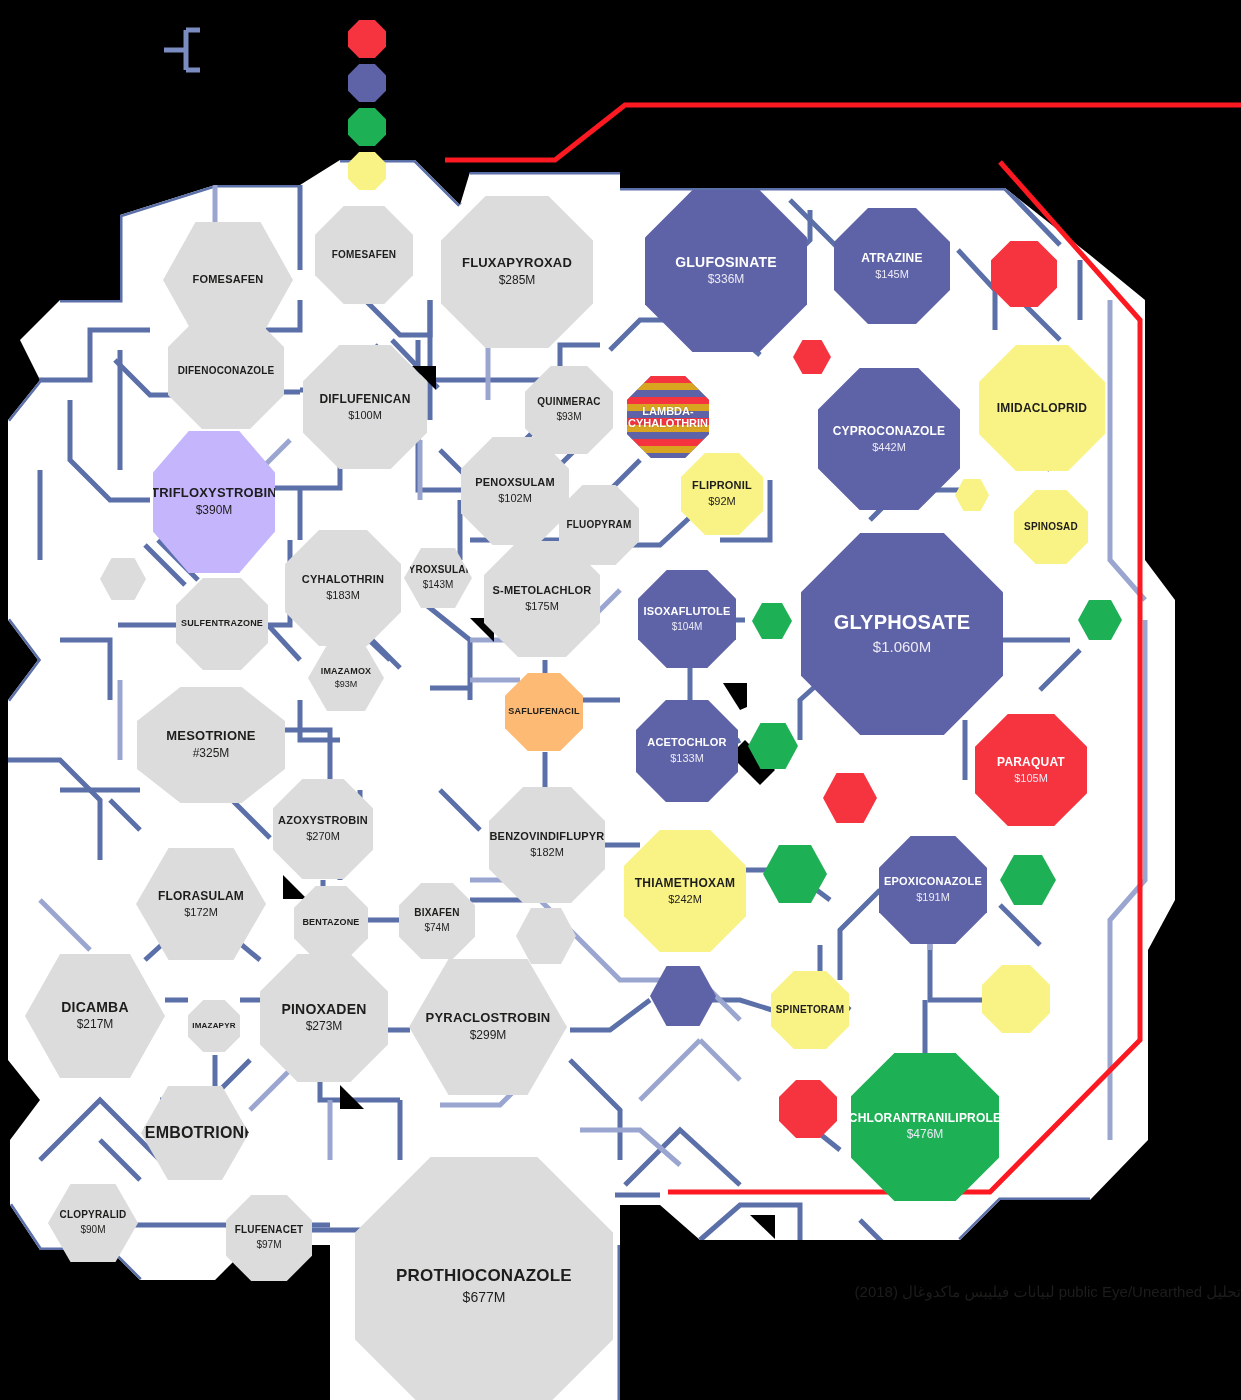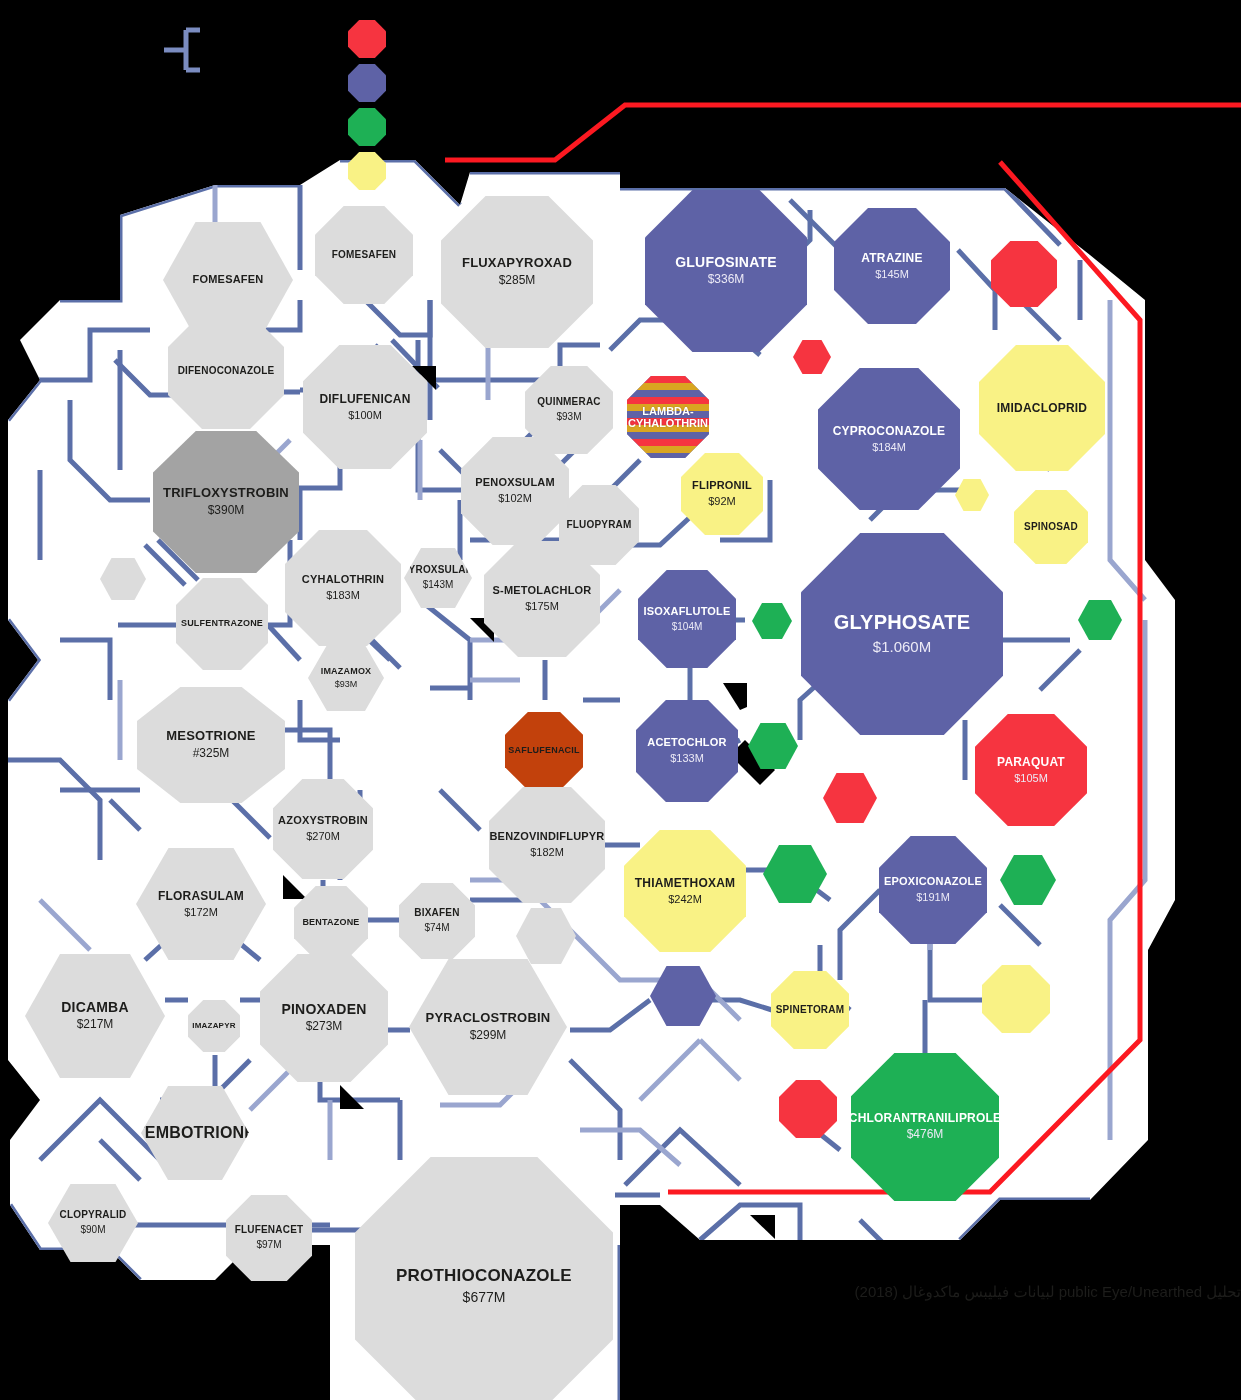--- a/index.html
+++ b/index.html
@@ -244,26 +244,26 @@
         <div class="name" style="font-size: 10px;">QUINMERAC</div>
         <div class="val" style="font-size: 10px;">$93M</div>
       </div>
       <div class="node oct dark" style="left: 627px; top: 376px; width: 82px; height: 82px; background: rgb(94, 98, 166);">
         <div class="stripe" style="background: repeating-linear-gradient(rgb(246, 52, 64) 0px, rgb(246, 52, 64) 7px, rgb(217, 165, 33) 7px, rgb(217, 165, 33) 14px, rgb(94, 98, 166) 14px, rgb(94, 98, 166) 21px);"></div>
         <div class="striped-label" style="font-size: 11px;">LAMBDA-<br>CYHALOTHRIN</div>
       </div>
       <div class="node hex light" style="left: 793px; top: 340px; width: 38px; height: 34px; background: rgb(246, 52, 64);"></div>
       <div class="node oct light" style="left: 818px; top: 368px; width: 142px; height: 142px; background: rgb(94, 98, 166);">
         <div class="name" style="font-size: 12px;">CYPROCONAZOLE</div>
-        <div class="val" style="font-size: 11px;">$184M</div>
+        <div class="val" style="font-size: 11px;">$442M</div>
       </div>
       <div class="node oct dark" style="left: 979px; top: 345px; width: 126px; height: 126px; background: rgb(249, 242, 133);">
         <div class="name" style="font-size: 12px;">IMIDACLOPRID</div>
       </div>
-      <div class="node oct dark" style="left: 153px; top: 431px; width: 146px; height: 142px; background: #a3a3a3;">
+      <div class="node oct dark" style="left: 153px; top: 431px; width: 122px; height: 142px; background: #c4b5fd;">
         <div class="name" style="font-size: 13px;">TRIFLOXYSTROBIN</div>
         <div class="val" style="font-size: 12px;">$390M</div>
       </div>
       <div class="node oct dark" style="left: 461px; top: 437px; width: 108px; height: 108px; background: rgb(220, 220, 220);">
         <div class="name" style="font-size: 11px;">PENOXSULAM</div>
         <div class="val" style="font-size: 11px;">$102M</div>
       </div>
       <div class="node oct dark" style="left: 559px; top: 485px; width: 80px; height: 80px; background: rgb(220, 220, 220);">
         <div class="name" style="font-size: 10px;">FLUOPYRAM</div>
       </div>
@@ -298,21 +298,21 @@
         <div class="val" style="font-size: 15px;">$1.060M</div>
       </div>
       <div class="node hex light" style="left: 1078px; top: 600px; width: 44px; height: 40px; background: rgb(30, 176, 85);"></div>
       <div class="node oct dark" style="left: 176px; top: 578px; width: 92px; height: 92px; background: rgb(220, 220, 220);">
         <div class="name" style="font-size: 9px;">SULFENTRAZONE</div>
       </div>
       <div class="node hex dark" style="left: 308px; top: 645px; width: 76px; height: 66px; background: rgb(220, 220, 220);">
         <div class="name" style="font-size: 9px;">IMAZAMOX</div>
         <div class="val" style="font-size: 9px;">$93M</div>
       </div>
-      <div class="node oct dark" style="left: 505px; top: 673px; width: 78px; height: 78px; background: #c2410c; margin-top: 39px;">
+      <div class="node oct dark" style="left: 505px; top: 673px; width: 78px; height: 78px; background: #fdba74;">
         <div class="name" style="font-size: 9px;">SAFLUFENACIL</div>
       </div>
       <div class="node oct light" style="left: 636px; top: 700px; width: 102px; height: 102px; background: rgb(94, 98, 166);">
         <div class="name" style="font-size: 11px;">ACETOCHLOR</div>
         <div class="val" style="font-size: 11px;">$133M</div>
       </div>
       <div class="node hex light" style="left: 748px; top: 723px; width: 50px; height: 46px; background: rgb(30, 176, 85);"></div>
       <div class="node oct dark" style="left: 137px; top: 687px; width: 148px; height: 116px; background: rgb(220, 220, 220);">
         <div class="name" style="font-size: 13px;">MESOTRIONE</div>
         <div class="val" style="font-size: 12px;">#325M</div>

